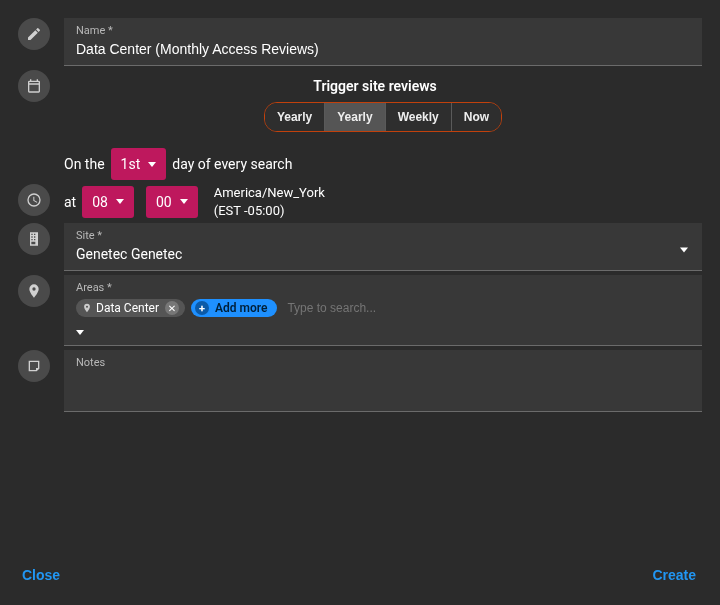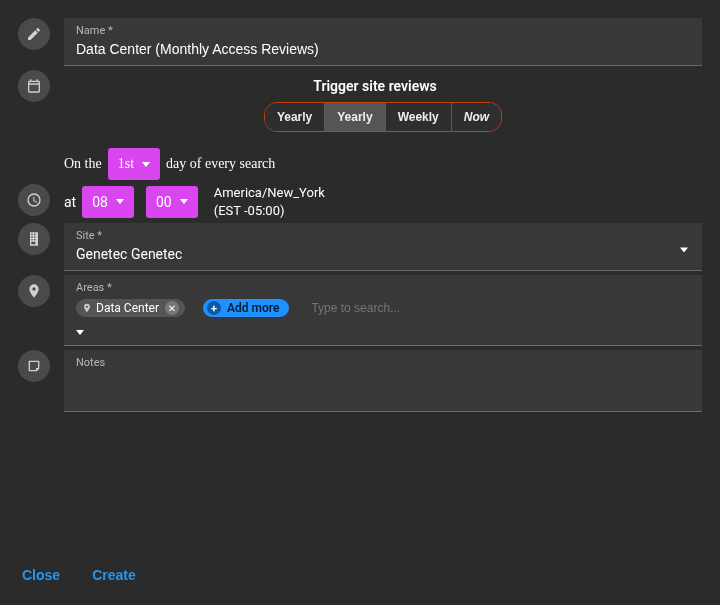--- a/index.html
+++ b/index.html
@@ -83,27 +83,27 @@
   .seg-btn {
     padding: 7px 12px;
     font-size: 12px;
     color: #eee;
     background: #2e2e2e;
     border: none;
     border-right: 1px solid #5a5a5a;
     cursor: pointer;
     font-weight: 600;
   }
-  .seg-btn:last-child { border-right: none; font-style: italic; }
+  .seg-btn:last-child { border-right: none; }
   .seg-btn.active { background: #555; }
   .trigger-row { display: flex; align-items: center; flex-direction: column; }
-  .onthe-row { display: flex; align-items: center; margin-top: 16px; font-family: Liberation Serif, serif; }
+  .onthe-row { display: flex; align-items: center; margin-top: 16px; }
   .at-row { display: flex; align-items: center; }
   .dd {
-    background: #d946ef;
+    background: #be185d;
     border: none;
     color: #fff;
     padding: 8px 28px 8px 12px;
     font-size: 14px;
     border-radius: 3px;
     position: relative;
     cursor: pointer;
     margin: 0 6px;
     display: inline-flex;
     align-items: center;
@@ -131,21 +131,21 @@
   .select-field .caret-wrap {
     position: absolute;
     right: 14px;
     top: 50%;
     transform: translateY(-50%);
   }
   .chip-row {
     display: flex;
     align-items: center;
     flex-wrap: wrap;
-    gap: 18px;
+    gap: 6px;
     margin-top: 2px;
     min-height: 24px;
   }
   .chip {
     background: #555;
     border-radius: 11px;
     padding: 2px 6px 2px 6px;
     display: inline-flex;
     align-items: center;
     font-size: 12px;
@@ -192,21 +192,21 @@
   }
   .notes-field {
     background: #383838;
     border-bottom: 1px solid #6b6b6b;
     padding: 6px 12px 6px 12px;
     min-height: 62px;
   }
   .footer {
     margin-top: auto;
     display: flex;
-    justify-content: flex-start;
+    justify-content: space-between;
     gap: 24px;
     padding: 16px 2px 16px 0;
   }
   .footer-btn {
     background: transparent;
     border: none;
     color: #2196f3;
     font-size: 14px;
     font-weight: 600;
     cursor: pointer;

